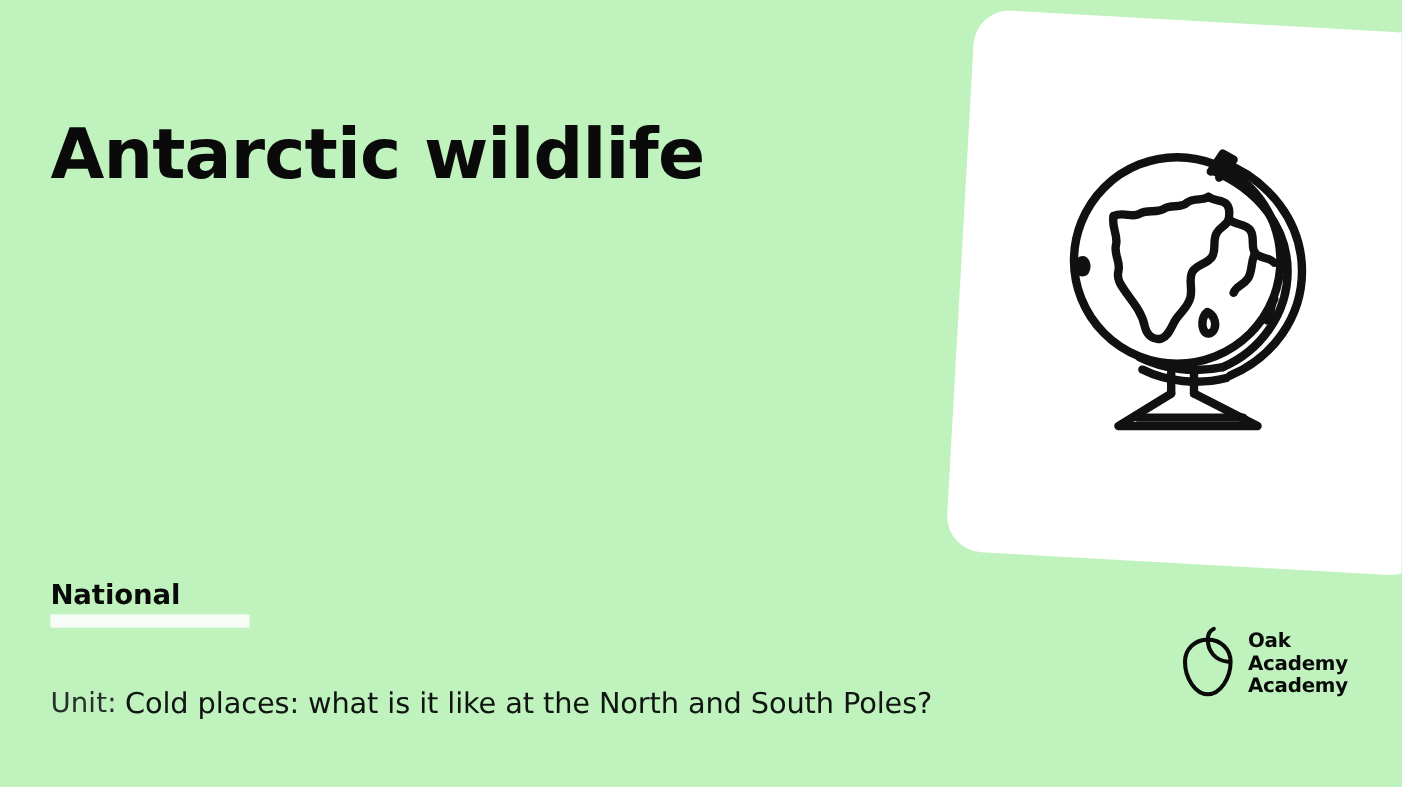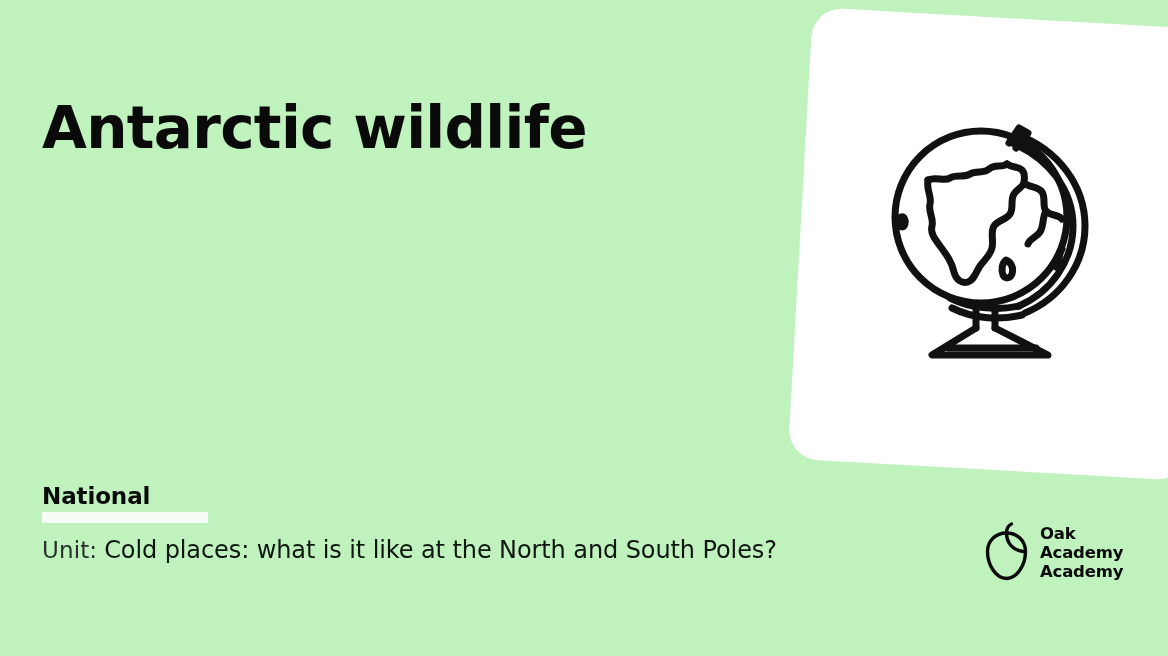--- a/index.html
+++ b/index.html
@@ -89,21 +89,21 @@
     top: 29px;
     width: 166px;
     height: 11px;
     background: #f7fdf6;
   }
 
   
   .unit-row {
     position: absolute;
     left: 42px;
-    top: 532px;
+    top: 568px;
     width: 800px;
     display: flex;
     align-items: flex-end;
     column-gap: 7px;
   }
   .unit-label {
     flex: 0 0 auto;
     font-size: 23px;
     line-height: 37px;
     font-weight: 400;

